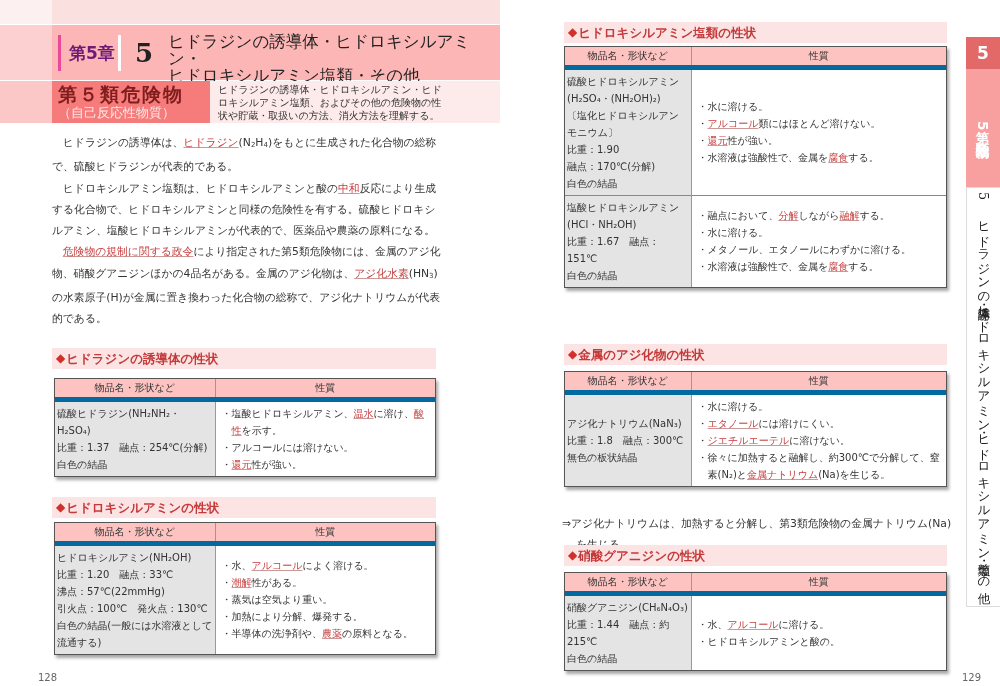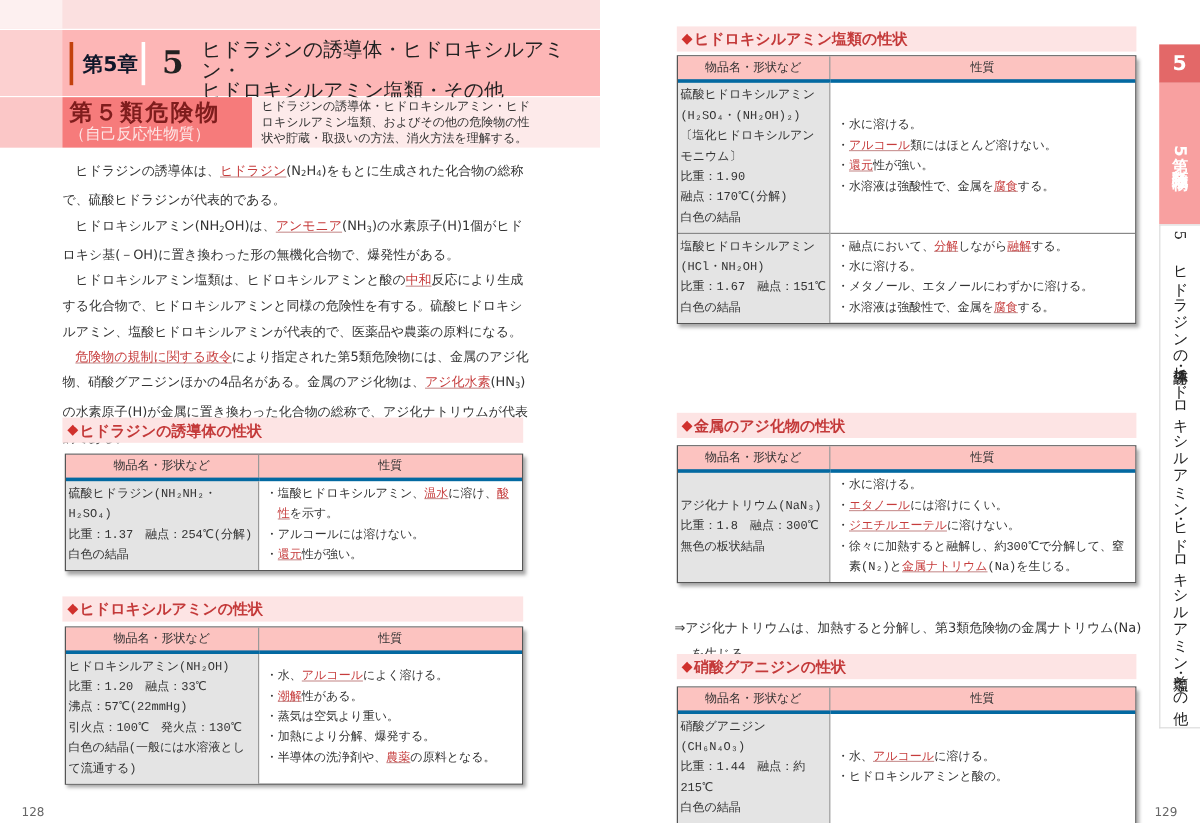--- a/index.html
+++ b/index.html
@@ -9,21 +9,21 @@
   .page { position: absolute; top: 0; height: 686px; }
   .page-left { left: 0; width: 500px; }
   .page-right { left: 500px; width: 500px; }
 
   
   .hdr-top { position: absolute; left: 0; top: 0; width: 500px; height: 24px; background: #fbe0e0; }
   .hdr-top .edge { position: absolute; left: 0; top: 0; width: 52px; height: 24px; background: #fdf0f0; }
   .hdr-chapter { position: absolute; left: 0; top: 25px; width: 500px; height: 55px; background: #fdb6b6; }
   .hdr-chapter .edge { position: absolute; left: 0; top: 0; width: 52px; height: 55px; background: #fcd0d0; }
   .chap-label { position: absolute; left: 58px; top: 10px; height: 36px; display: flex; align-items: center;
-    border-left: 3px solid #c2410c; padding-left: 8px; font-size: 17px; font-weight: bold; color: #0f172a; }
+    border-left: 3px solid #ec4899; padding-left: 8px; font-size: 17px; font-weight: bold; color: #701a75; }
   .chap-num { position: absolute; left: 118px; top: 10px; height: 36px; display: flex; align-items: center;
     border-left: 3px solid #fff; padding-left: 14px; font-family: "DejaVu Serif", serif; font-size: 26px; font-weight: bold; color: #222; }
   .chap-title { position: absolute; left: 168px; top: 8px; font-family: "DejaVu Serif", serif; font-size: 16.5px; line-height: 17px; color: #222; }
 
   .hdr-sub { position: absolute; left: 0; top: 81px; width: 500px; height: 42px; background: #fdeaea; }
   .hdr-sub .edge { position: absolute; left: 0; top: 0; width: 52px; height: 42px; background: #fbc7c7; }
   .class-box { position: absolute; left: 52px; top: 0; width: 158px; height: 42px; background: #f67b7b; padding: 2px 0 0 6px; color: #fff; }
   .class-main { font-size: 19px; font-weight: bold; line-height: 22px; letter-spacing: 2px; color: #7f1d1d; }
   .class-sub { font-size: 13px; line-height: 16px; color: #fde7e7; }
   .class-desc { position: absolute; left: 218px; top: 2px; width: 230px; font-size: 10px; line-height: 13px; color: #333; }
@@ -35,23 +35,23 @@
   sub { font-size: 7px; vertical-align: -1px; }
 
   
   .sec-head { position: absolute; height: 21px; background: #fde4e4; font-size: 12.5px; font-weight: bold; color: #c43a3a;
     padding-left: 4px; line-height: 21px; display: flex; align-items: center; }
   .sec-head .diamond { color: #d0312d; font-size: 12px; margin-right: 1px; }
 
   
   .tbl { position: absolute; border: 1.5px solid #555; background: #fff; box-shadow: 2px 3px 3px rgba(0,0,0,0.35); font-size: 10px; color: #333; }
   .tbl table { width: 100%; border-collapse: collapse; }
-  .tbl th { background: #fcc3c0; font-weight: normal; height: 20px; font-size: 10px; color: #333; border-bottom: 3px solid #0369a1; }
+  .tbl th { background: #fcc3c0; font-weight: normal; height: 20px; font-size: 10px; color: #333; border-bottom: 5px solid #0369a1; }
   .tbl th.c1 { border-right: 1px solid #999; }
-  .tbl td { vertical-align: middle; line-height: 17px; padding: 3px 2px; font-family: Liberation Mono, monospace; }
+  .tbl td { vertical-align: middle; line-height: 17px; padding: 3px 2px; }
   .tbl td.c1 { background: #e4e4e4; border-right: 1px solid #999; }
   .tbl tr.row-sep td { border-top: 1px solid #888; }
   .tbl td.c2 { padding-left: 6px; }
   .bl { padding-left: 10px; text-indent: -10px; }
 
   .note { position: absolute; font-size: 10.8px; line-height: 21px; color: #333; padding-left: 14px; text-indent: -14px; }
 
   .page-num { position: absolute; top: 672px; font-size: 10px; color: #666; }
 
   
@@ -83,21 +83,20 @@
     <div class="edge"></div>
     <div class="class-box">
       <div class="class-main">第５類危険物</div>
       <div class="class-sub">（自己反応性物質）</div>
     </div>
     <div class="class-desc">ヒドラジンの誘導体・ヒドロキシルアミン・ヒドロキシルアミン塩類、およびその他の危険物の性状や貯蔵・取扱いの方法、消火方法を理解する。</div>
   </div>
 
   <div class="body-text">
     <p><span>ヒドラジンの誘導体は、</span><span class="kw">ヒドラジン</span><span>(N</span><sub>2</sub><span>H</span><sub>4</sub><span>)をもとに生成された化合物の総称で、硫酸ヒドラジンが代表的である。</span></p>
-    <p><span>ヒドロキシルアミン(NH</span><sub>2</sub><span>OH)は、</span><span class="kw">アンモニア</span><span>(NH</span><sub>3</sub><span>)の水素原子(H)1個がヒドロキシ基(－OH)に置き換わった形の無機化合物で、爆発性がある。</span></p>
     <p><span>ヒドロキシルアミン塩類は、ヒドロキシルアミンと酸の</span><span class="kw">中和</span><span>反応により生成する化合物で、ヒドロキシルアミンと同様の危険性を有する。硫酸ヒドロキシルアミン、塩酸ヒドロキシルアミンが代表的で、医薬品や農薬の原料になる。</span></p>
     <p><span class="kw">危険物の規制に関する政令</span><span>により指定された第5類危険物には、金属のアジ化物、硝酸グアニジンほかの4品名がある。金属のアジ化物は、</span><span class="kw">アジ化水素</span><span>(HN</span><sub>3</sub><span>)の水素原子(H)が金属に置き換わった化合物の総称で、アジ化ナトリウムが代表的である。</span></p>
   </div>
 
   <div class="sec-head" style="left:52px; top:348px; width:384px;">
     <span class="diamond">◆</span>
       <span>ヒドラジンの誘導体の性状</span>
   </div>
   <div class="tbl" style="left:54px; top:378px; width:382px;">
     <table>
@@ -146,21 +145,21 @@
           <div class="bl"><span>・</span><span class="kw">潮解</span><span>性がある。</span></div>
           <div class="bl"><span>・蒸気は空気より重い。</span></div>
           <div class="bl"><span>・加熱により分解、爆発する。</span></div>
           <div class="bl"><span>・半導体の洗浄剤や、</span><span class="kw">農薬</span><span>の原料となる。</span></div>
         </td>
       </tr>
     </tbody>
       </table>
   </div>
 
-  <div class="page-num" style="left:18px;">128</div>
+  <div class="page-num" style="left:38px;">128</div>
 </div>
 
 <div class="page page-right">
 
   <div class="sec-head" style="left:64px; top:22px; width:383px;">
     <span class="diamond">◆</span>
       <span>ヒドロキシルアミン塩類の性状</span>
   </div>
   <div class="tbl" style="left:64px; top:46px; width:383px;">
     <table>

